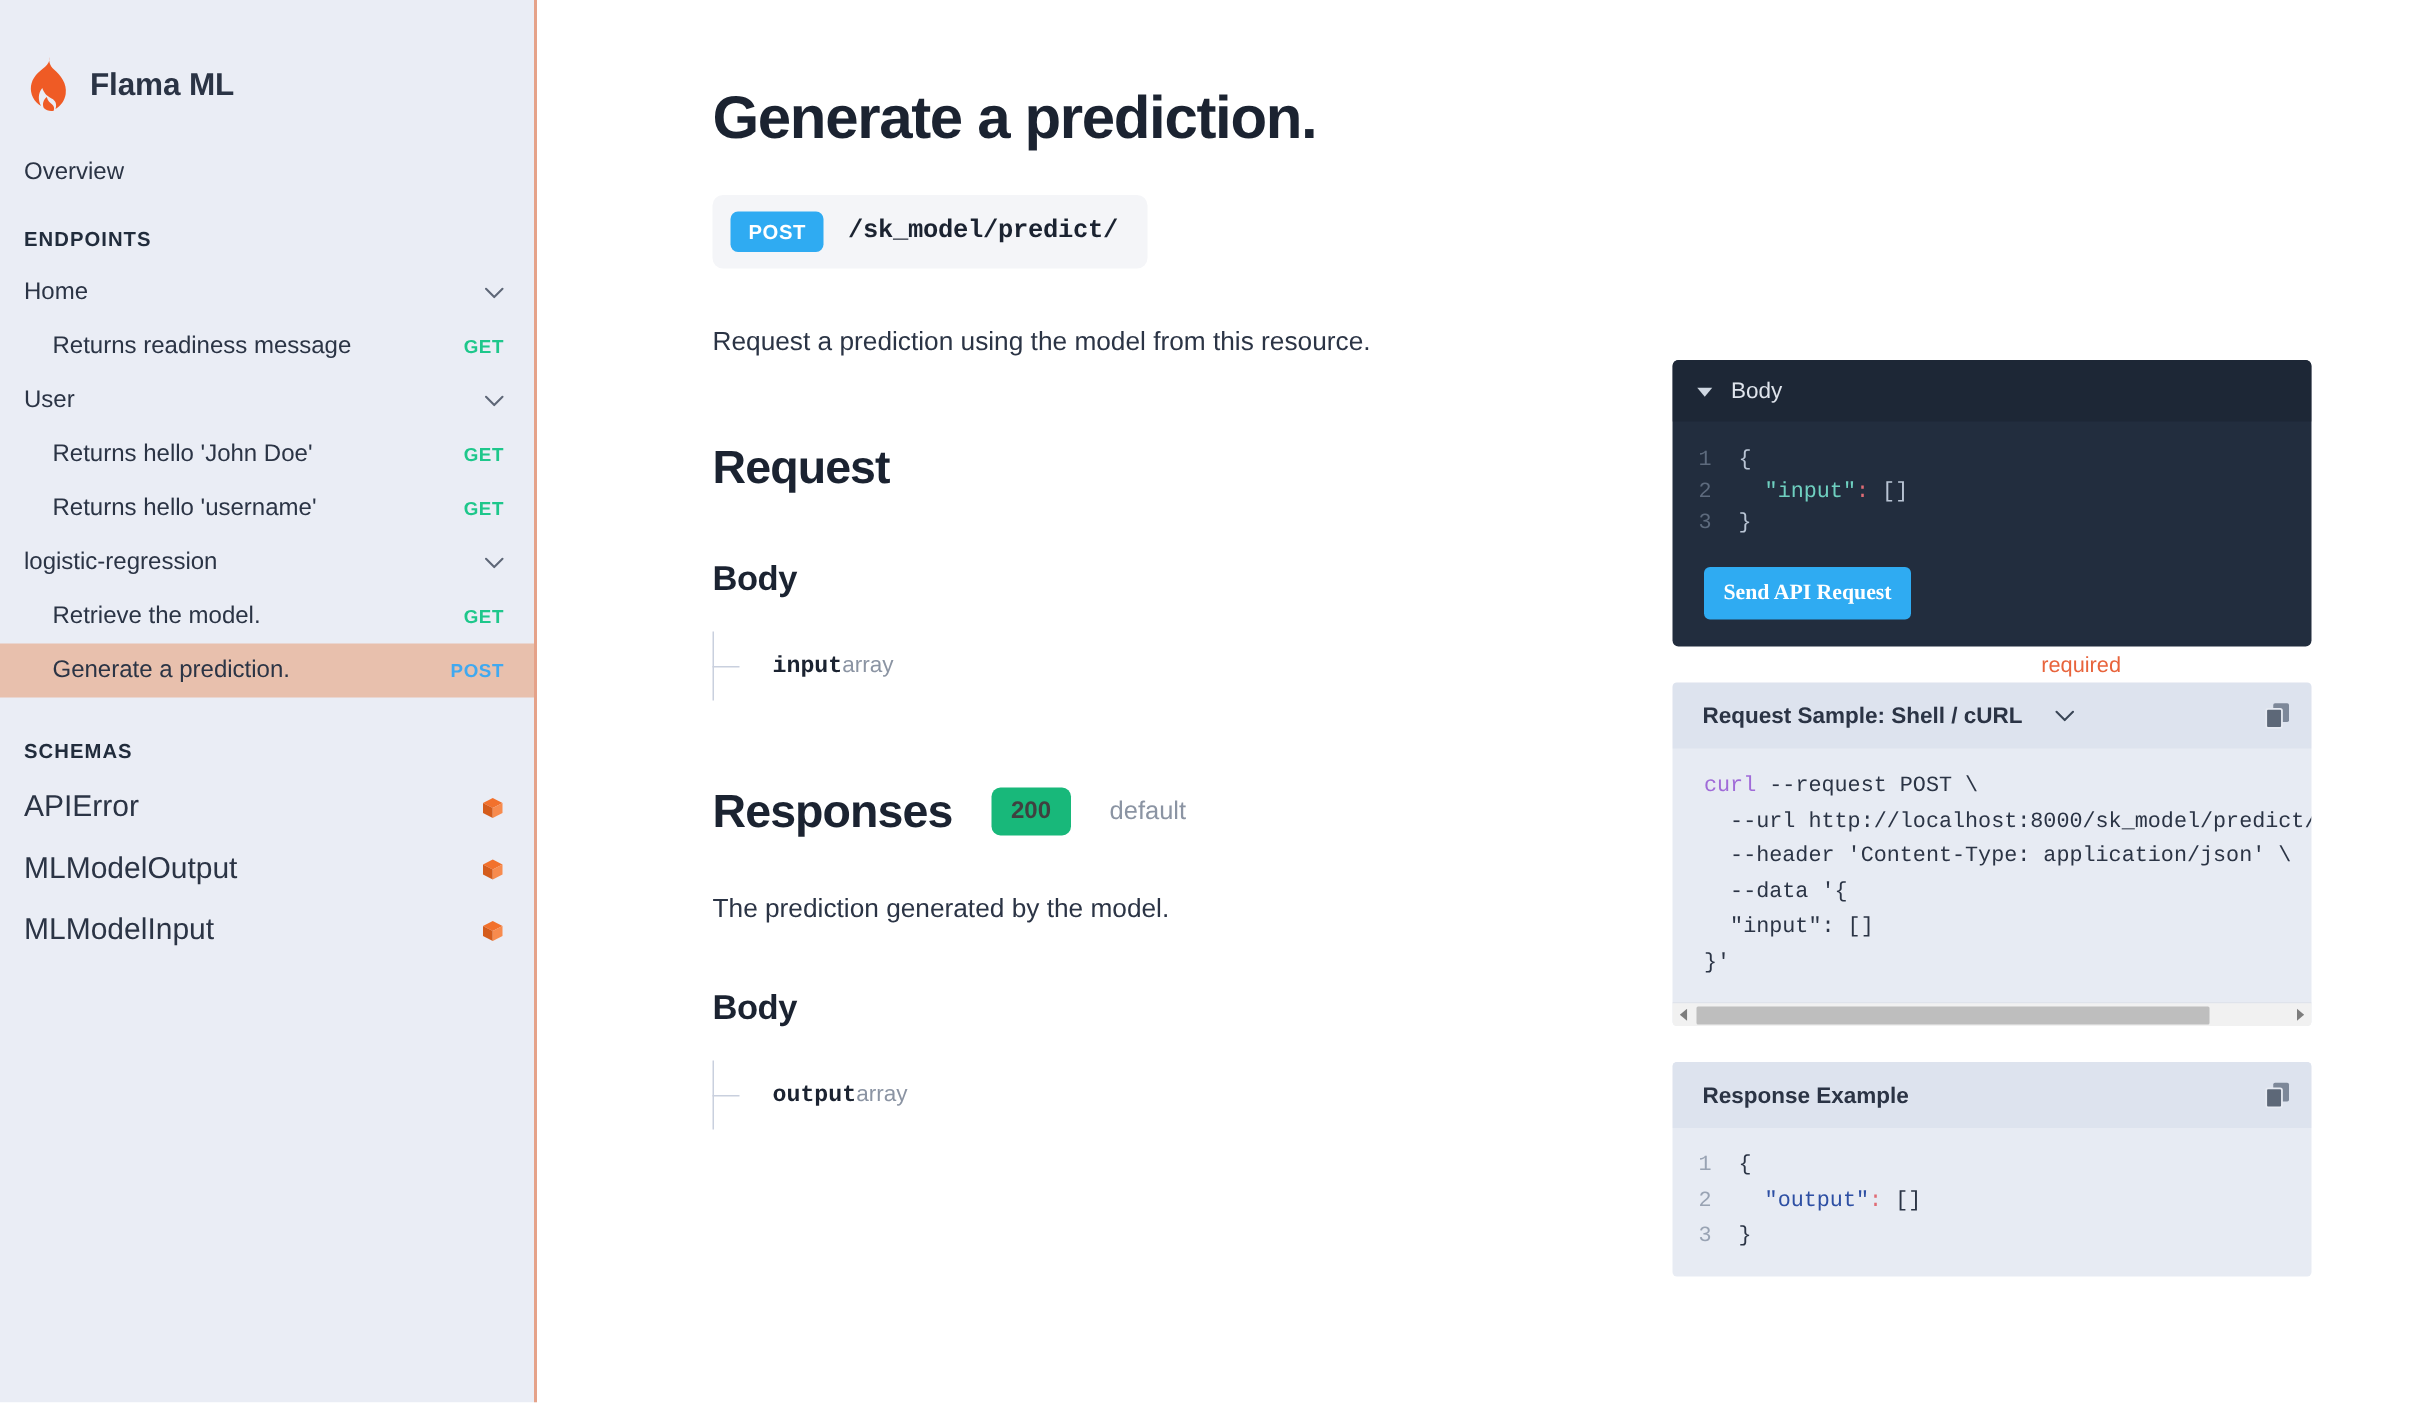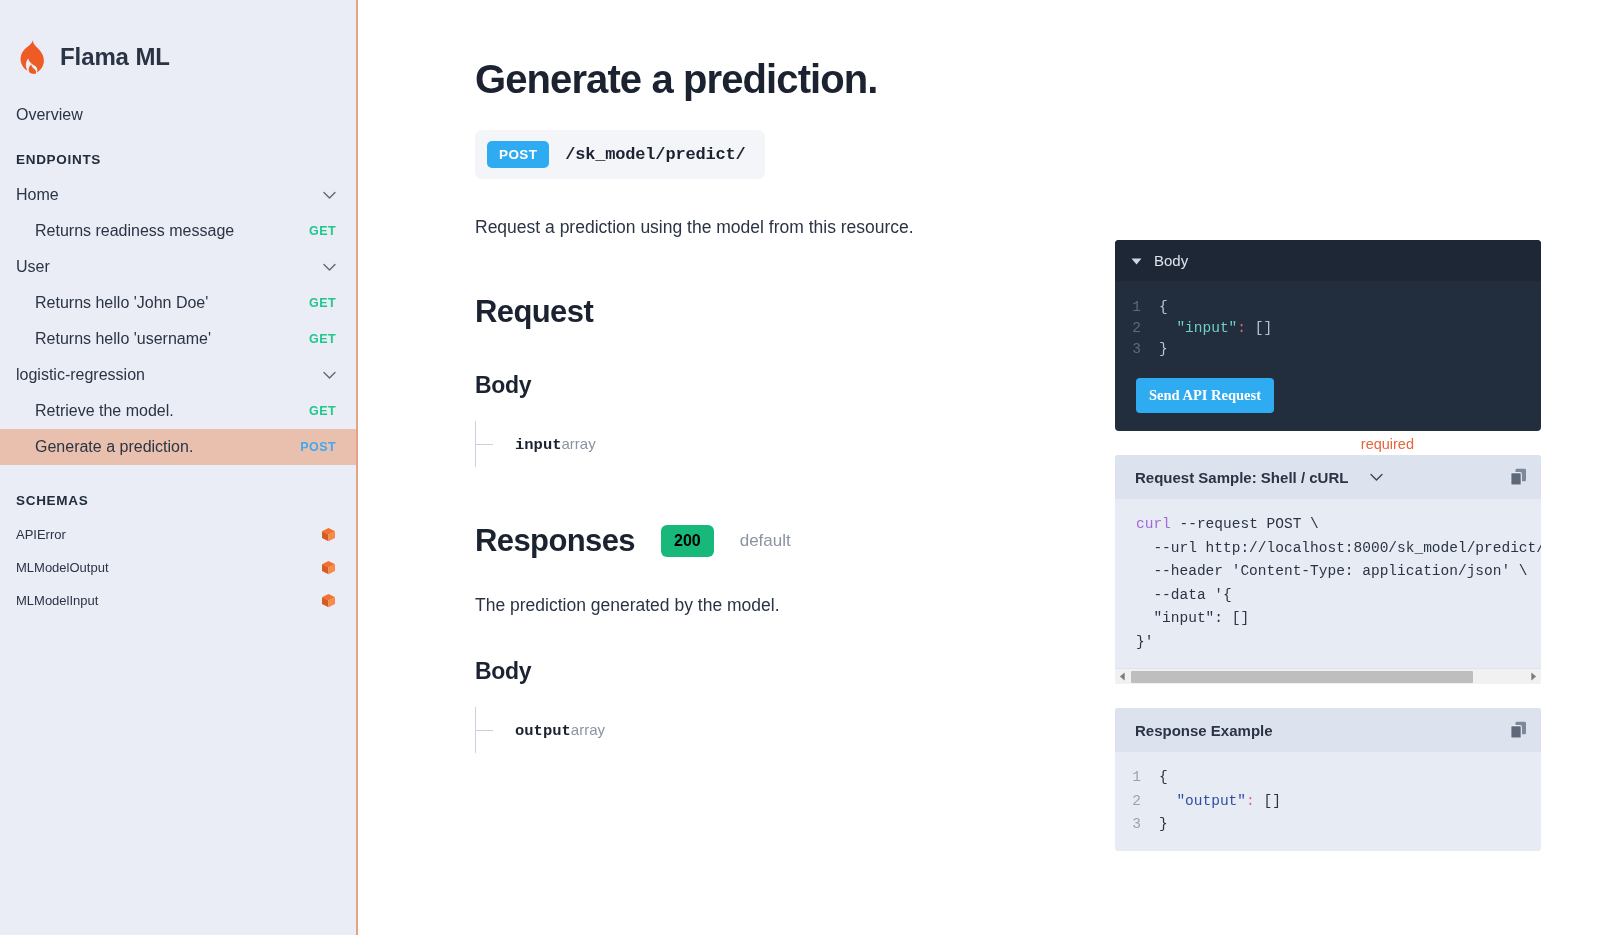--- a/index.html
+++ b/index.html
@@ -24,21 +24,21 @@
     overflow: hidden;
   }
   .brand {
     display: flex; align-items: center;
     gap: 14px;
     padding: 30px 0 0 16px;
     height: 84px;
   }
   .brand-logo { width: 30px; height: 38px; flex: 0 0 30px; display:block; }
   .brand-title {
-    font-size: 24px; font-weight: bold;
+    font-size: 21px; font-weight: bold;
     color: #2b3445; letter-spacing: -0.1px;
   }
   .nav-overview {
     padding: 22px 16px 10px 16px;
     font-size: 16px; color: #2b3445;
     cursor: pointer;
   }
   .nav-section-title {
     padding: 18px 16px 10px 16px;
     font-size: 13.5px; font-weight: bold;
@@ -61,21 +61,21 @@
     cursor: pointer;
   }
   .nav-endpoint.active { background: #e8c0ad; }
   .nav-endpoint .label { white-space: nowrap; overflow: hidden; text-overflow: ellipsis; }
   .verb { font-size: 12.5px; font-weight: bold; letter-spacing: 0.4px; flex: 0 0 auto; margin-left: 10px; }
   .verb-get { color: #1ec78b; }
   .verb-post { color: #40a9f0; }
   .nav-schema {
     display: flex; align-items: center; justify-content: space-between;
     padding: 9px 20px 9px 16px;
-    font-size: 13px; color: #2b3445;
+    font-size: 20px; color: #2b3445;
     cursor: pointer;
   }
   .cube { width: 15px; height: 15px; display:block; flex: 0 0 15px; }
 
   
   .main {
     flex: 1 1 auto; height: 935px;
     position: relative;
     background: #ffffff;
     overflow: hidden;
@@ -114,21 +114,21 @@
     margin-top: 38px;
     font-size: 17.5px; color: #2b3445;
   }
   h2.section {
     margin: 56px 0 0 0;
     font-size: 31px; font-weight: bold;
     letter-spacing: -0.6px; color: #1b2331;
     display: flex; align-items: center; gap: 26px;
   }
   .status-badge {
-    background: #18b87a; color: #000000;
+    background: #18b87a; color: #404040;
     font-size: 16px; font-weight: bold;
     border-radius: 6px;
     padding: 7px 13px;
     letter-spacing: 0;
   }
   .status-default {
     font-size: 17px; font-weight: normal;
     color: #8b94a3; letter-spacing: 0;
   }
   .body-head {

